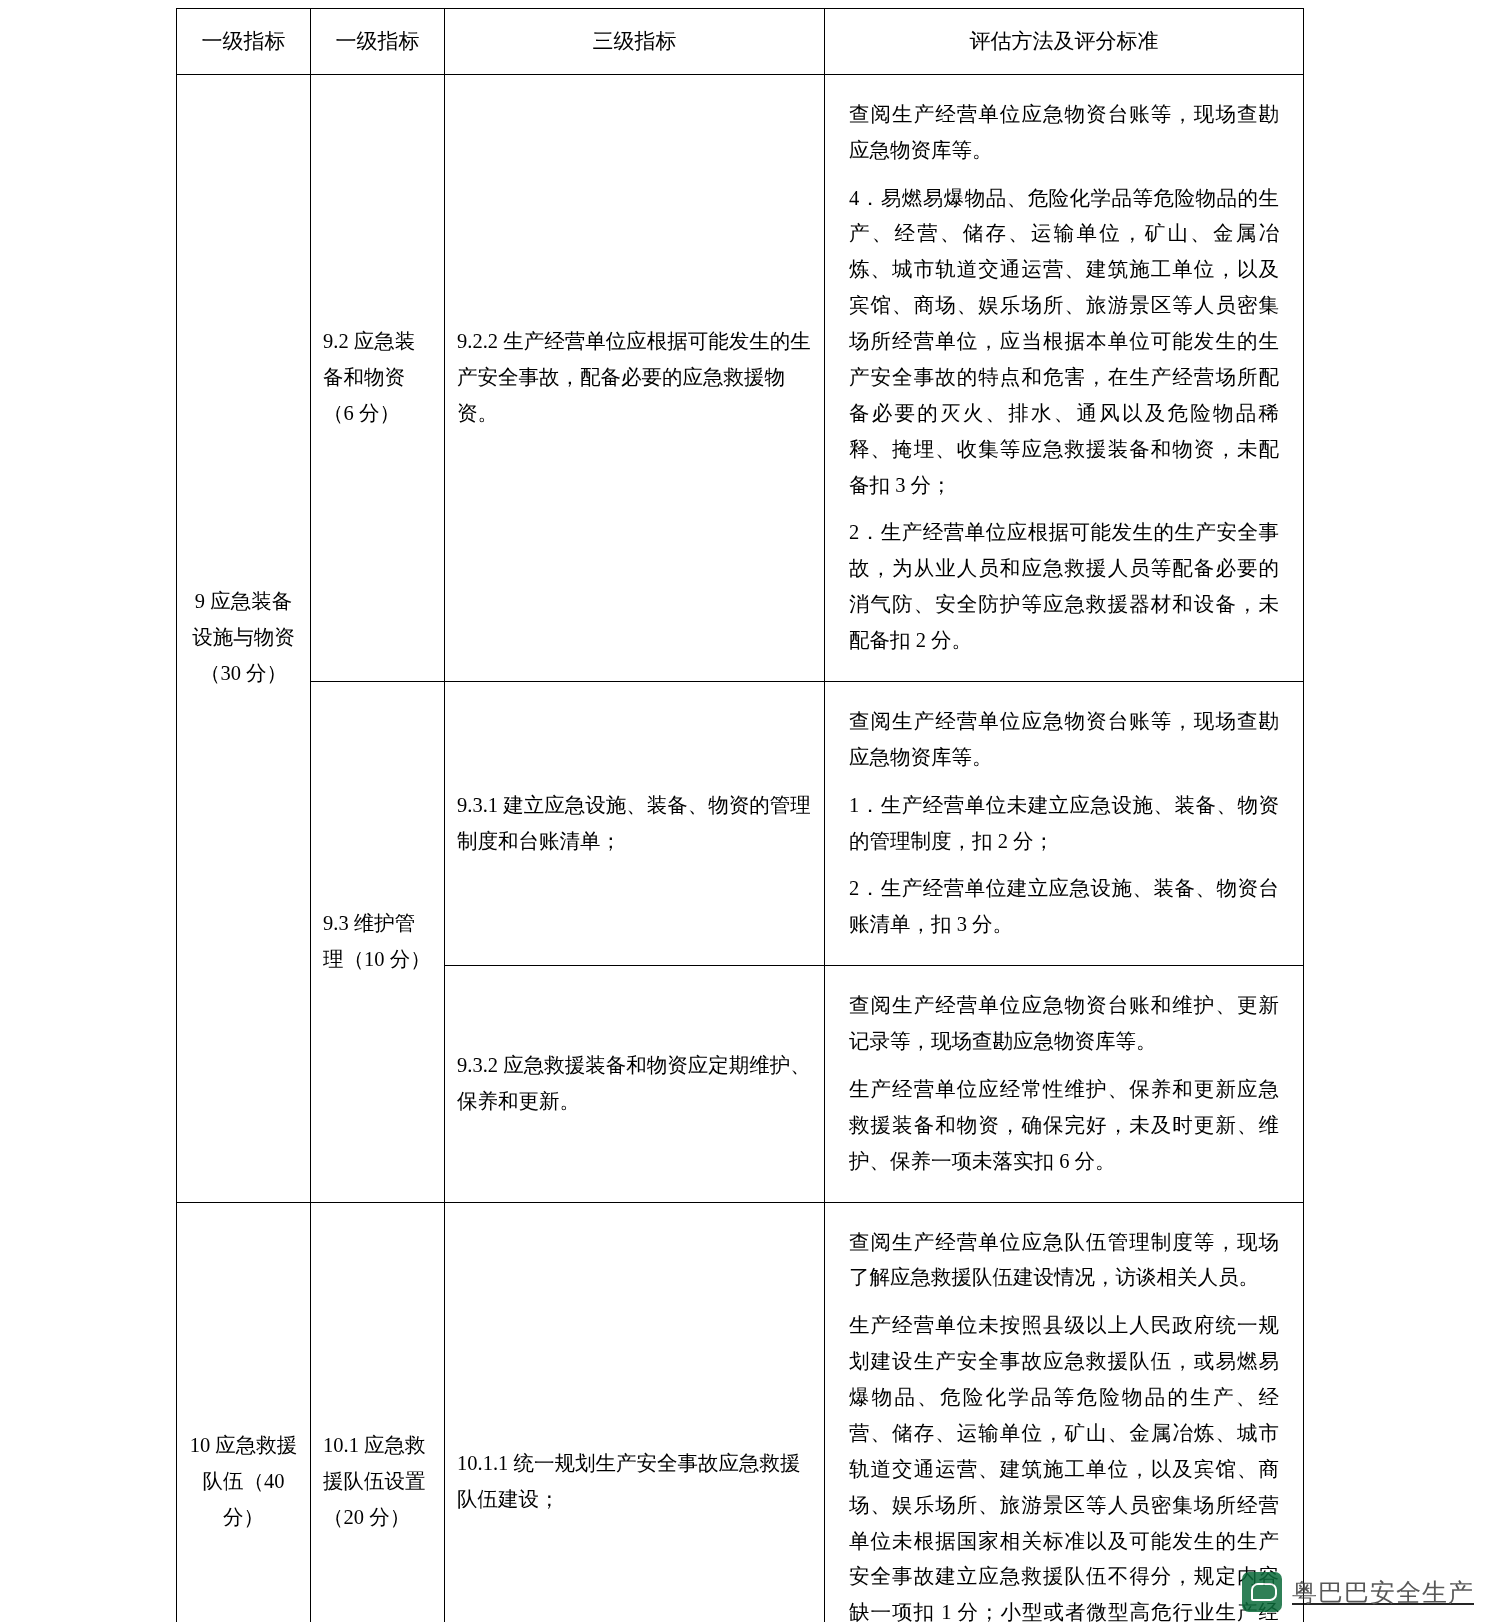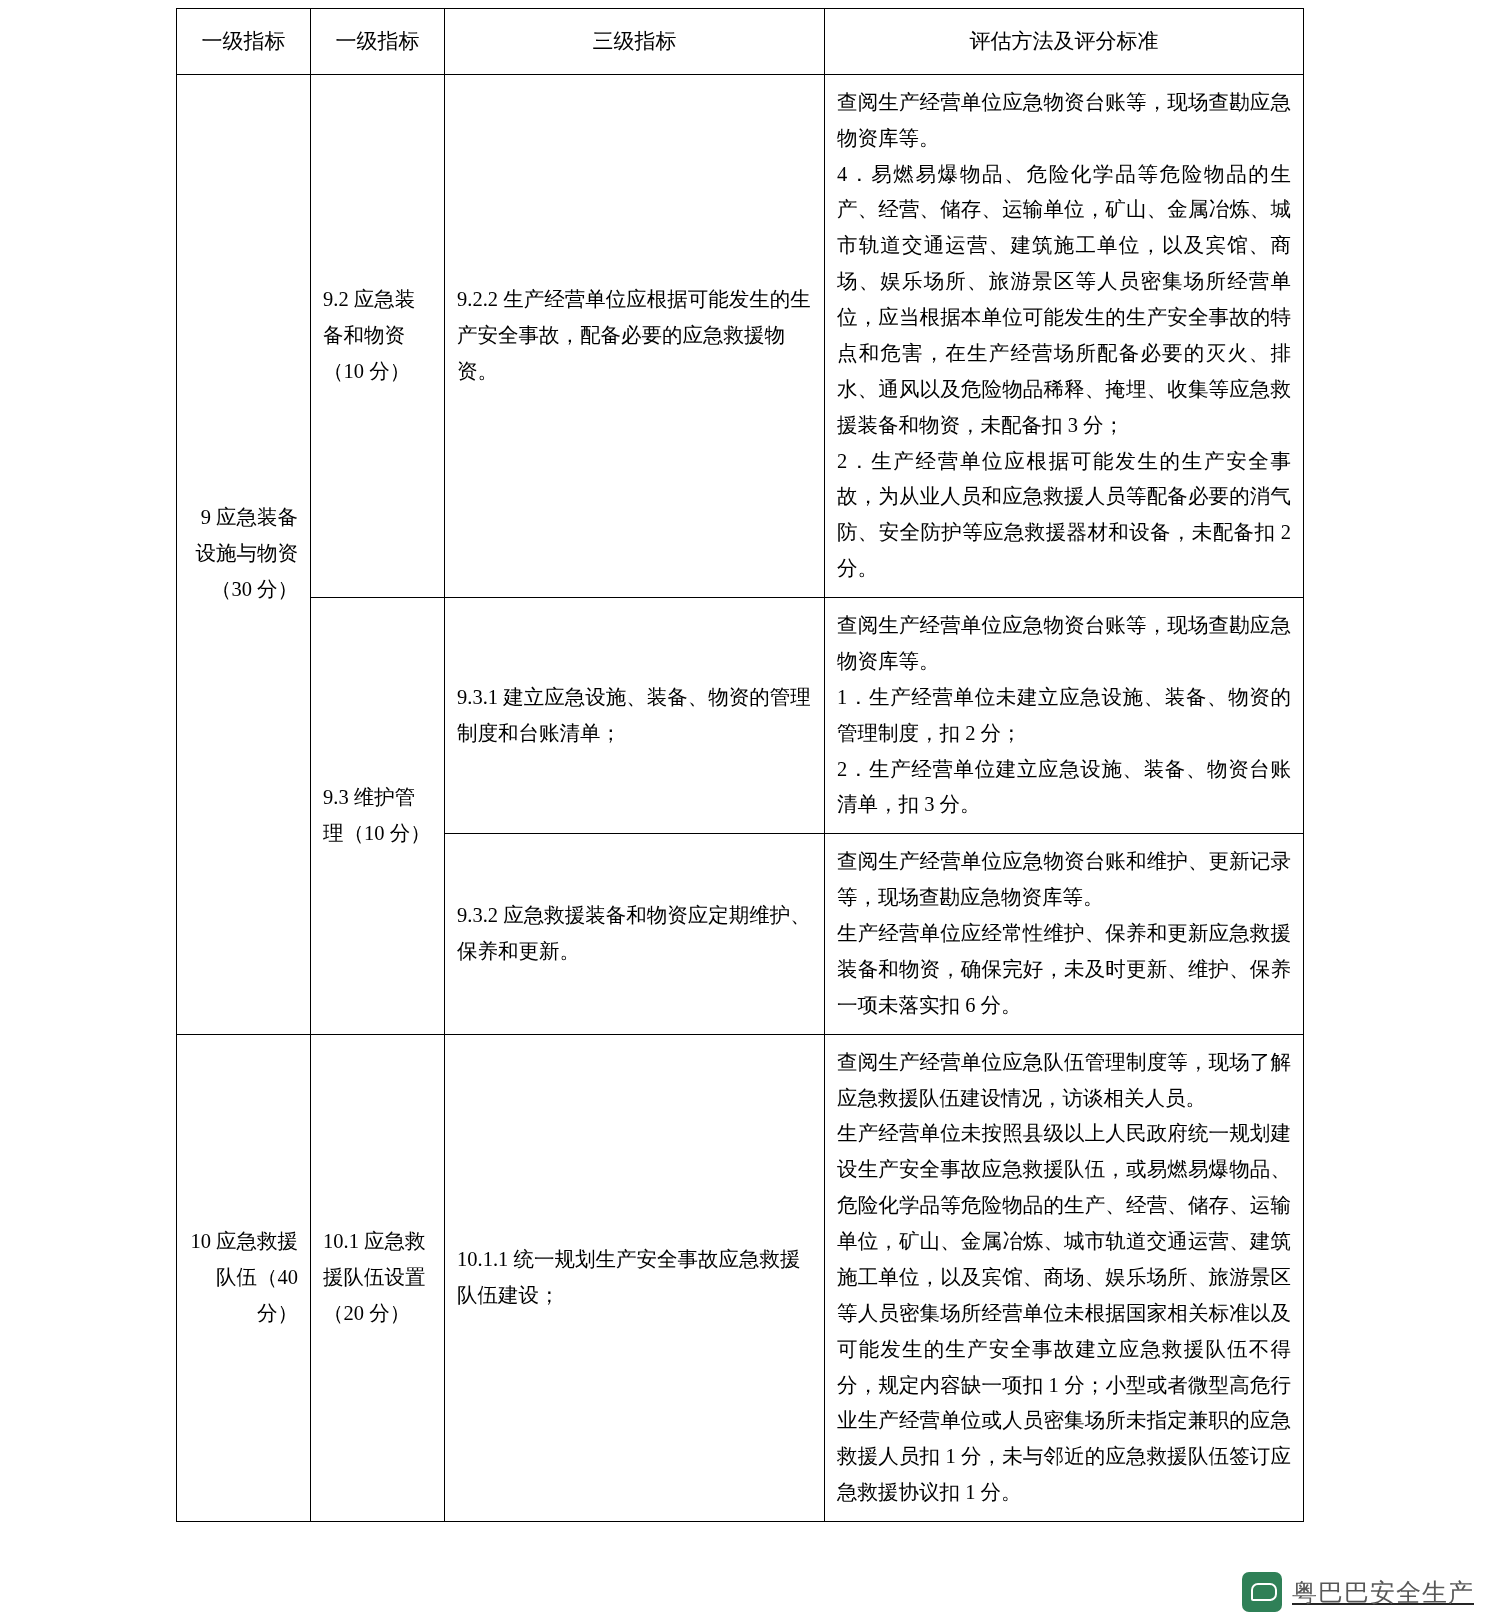--- a/index.html
+++ b/index.html
@@ -42,21 +42,21 @@
     font-weight: normal;
     font-size: 21px;
     padding: 14px 6px;
   }
   col.c1 { width: 134px; }
   col.c2 { width: 134px; }
   col.c3 { width: 380px; }
   col.c4 { width: 479px; }
 
   td.lvl1 {
-    text-align: right;
+    text-align: center;
     vertical-align: middle;
     padding-left: 14px;
     padding-right: 6px;
   }
   td.lvl2 {
     text-align: left;
     vertical-align: middle;
     padding-left: 14px;
     padding-right: 8px;
   }
@@ -66,21 +66,21 @@
     padding-left: 14px;
     padding-right: 10px;
   }
   td.method {
     text-align: justify;
     text-justify: inter-ideograph;
     vertical-align: middle;
     padding-left: 14px;
     padding-right: 12px;
   }
-  .p { margin: 0; }
+  .p { margin: 12px; }
 
   .watermark {
     position: absolute;
     right: 14px;
     bottom: 10px;
     display: flex;
     align-items: center;
     gap: 10px;
     opacity: 0.85;
     pointer-events: none;
@@ -126,21 +126,21 @@
       <tr>
         <th>一级指标</th>
         <th>一级指标</th>
         <th>三级指标</th>
         <th>评估方法及评分标准</th>
       </tr>
     </thead>
     <tbody>
       <tr>
         <td class="lvl1" rowspan="3">9  应急装备设施与物资（30 分）</td>
-        <td class="lvl2">9.2  应急装备和物资（10 分）</td>
+        <td class="lvl2">9.2  应急装备和物资（6 分）</td>
         <td class="lvl3">9.2.2  生产经营单位应根据可能发生的生产安全事故，配备必要的应急救援物资。</td>
         <td class="method">
           <p class="p">查阅生产经营单位应急物资台账等，现场查勘应急物资库等。</p>
           <p class="p">4．易燃易爆物品、危险化学品等危险物品的生产、经营、储存、运输单位，矿山、金属冶炼、城市轨道交通运营、建筑施工单位，以及宾馆、商场、娱乐场所、旅游景区等人员密集场所经营单位，应当根据本单位可能发生的生产安全事故的特点和危害，在生产经营场所配备必要的灭火、排水、通风以及危险物品稀释、掩埋、收集等应急救援装备和物资，未配备扣 3 分；</p>
           <p class="p">2．生产经营单位应根据可能发生的生产安全事故，为从业人员和应急救援人员等配备必要的消气防、安全防护等应急救援器材和设备，未配备扣 2 分。</p>
         </td>
       </tr>
       <tr>
         <td class="lvl2" rowspan="2">9.3  维护管理（10 分）</td>
         <td class="lvl3">9.3.1 建立应急设施、装备、物资的管理制度和台账清单；</td>

